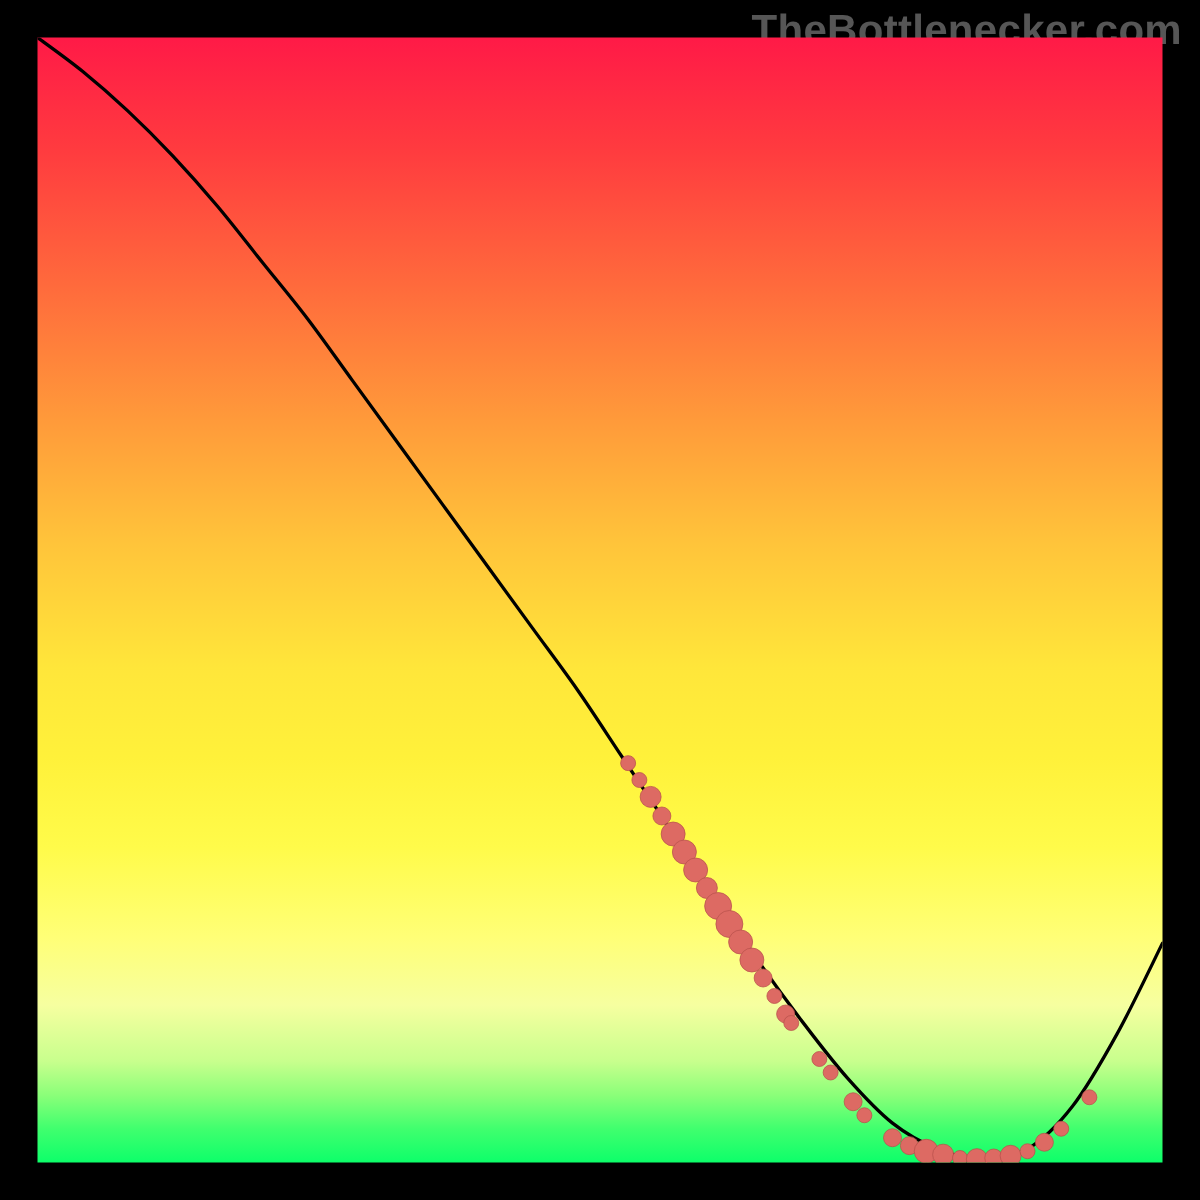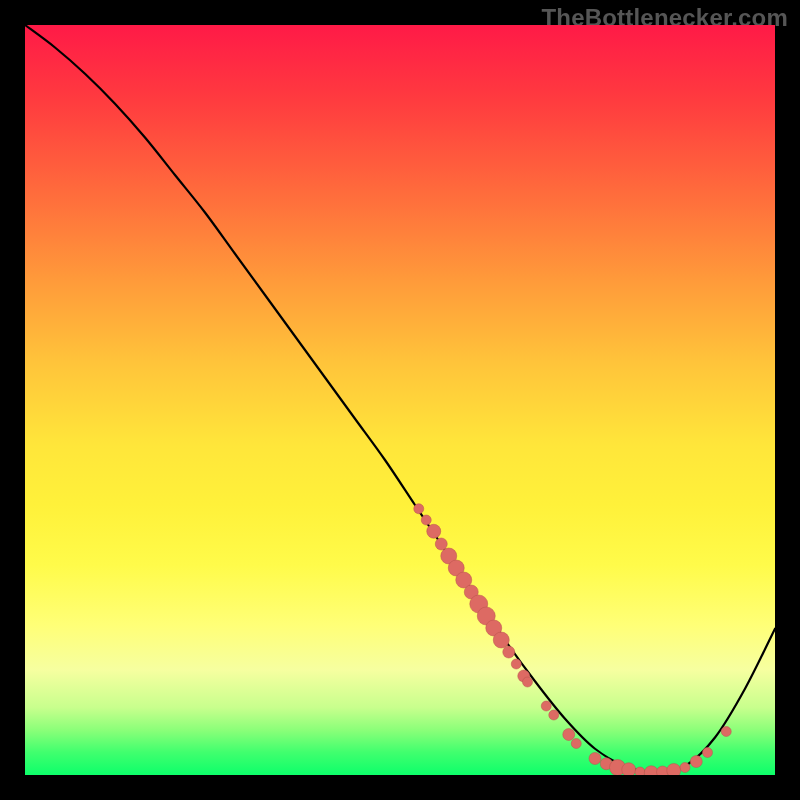--- a/index.html
+++ b/index.html
@@ -37,21 +37,21 @@
       #8bff79 94%,
       #40ff6e 97%,
       #0dff6a 100%
     );
   }
   .watermark {
     position: absolute;
     top: 4px;
     right: 12px;
     font-family: Arial, Helvetica, sans-serif;
-    font-size: 24px;
+    font-size: 28px;
     font-weight: 600;
     color: #565656;
     letter-spacing: 0.2px;
   }
   svg {
     position: absolute;
     left: 0;
     top: 0;
     width: 750px;
     height: 750px;

